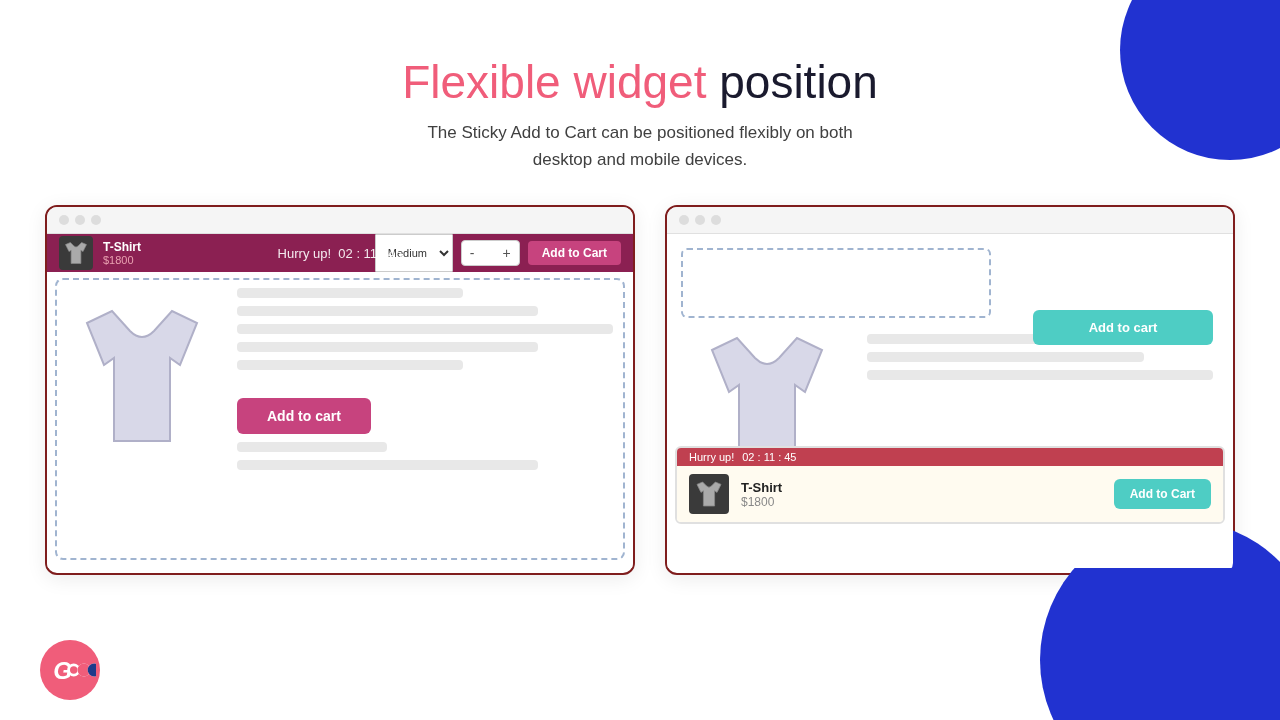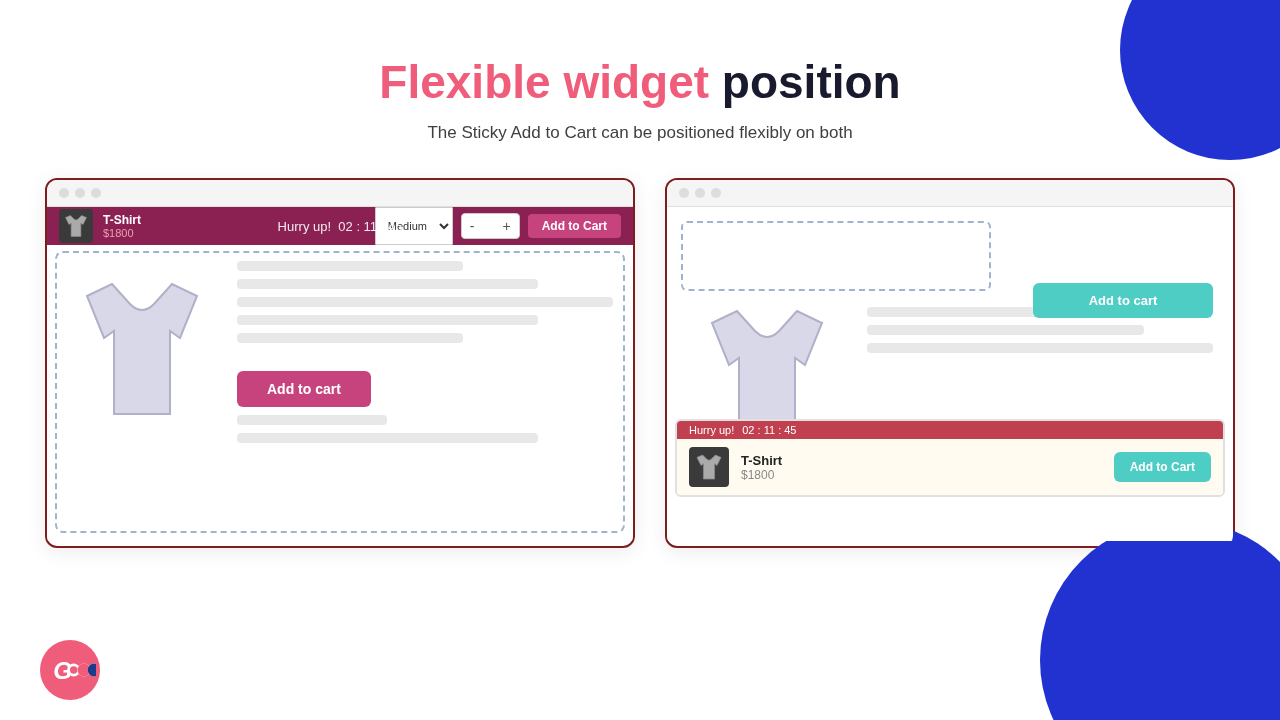--- a/index.html
+++ b/index.html
@@ -33,21 +33,21 @@
     }
 
     
     .header {
       text-align: center;
       padding-top: 55px;
       margin-bottom: 12px;
     }
     .header h1 {
       font-size: 46px;
-      font-weight: 700;
+      font-weight: 400;
     }
     .header h1 .highlight {
       color: #f05d7a;
     }
     .header h1 .normal {
       color: #1a1a2e;
     }
     .header .subtitle {
       margin-top: 10px;
       font-size: 17px;
@@ -388,20 +388,21 @@
 
 <div class="circle-top-right"></div>
 <div class="circle-bottom-right"></div>
 
 <div class="header">
   <h1>
     <span class="highlight">Flexible widget</span><span class="normal"> position</span>
   </h1>
   <p class="subtitle">
     <span>The Sticky Add to Cart can be positioned flexibly on both</span><br>
+    <span>desktop and mobile devices.</span>
   </p>
 </div>
 
 <div class="mockups-row">
 
   <div class="browser-mockup browser-mockup-left">
 
     <div class="browser-topbar">
       <div class="browser-dot"></div>
       <div class="browser-dot"></div>

